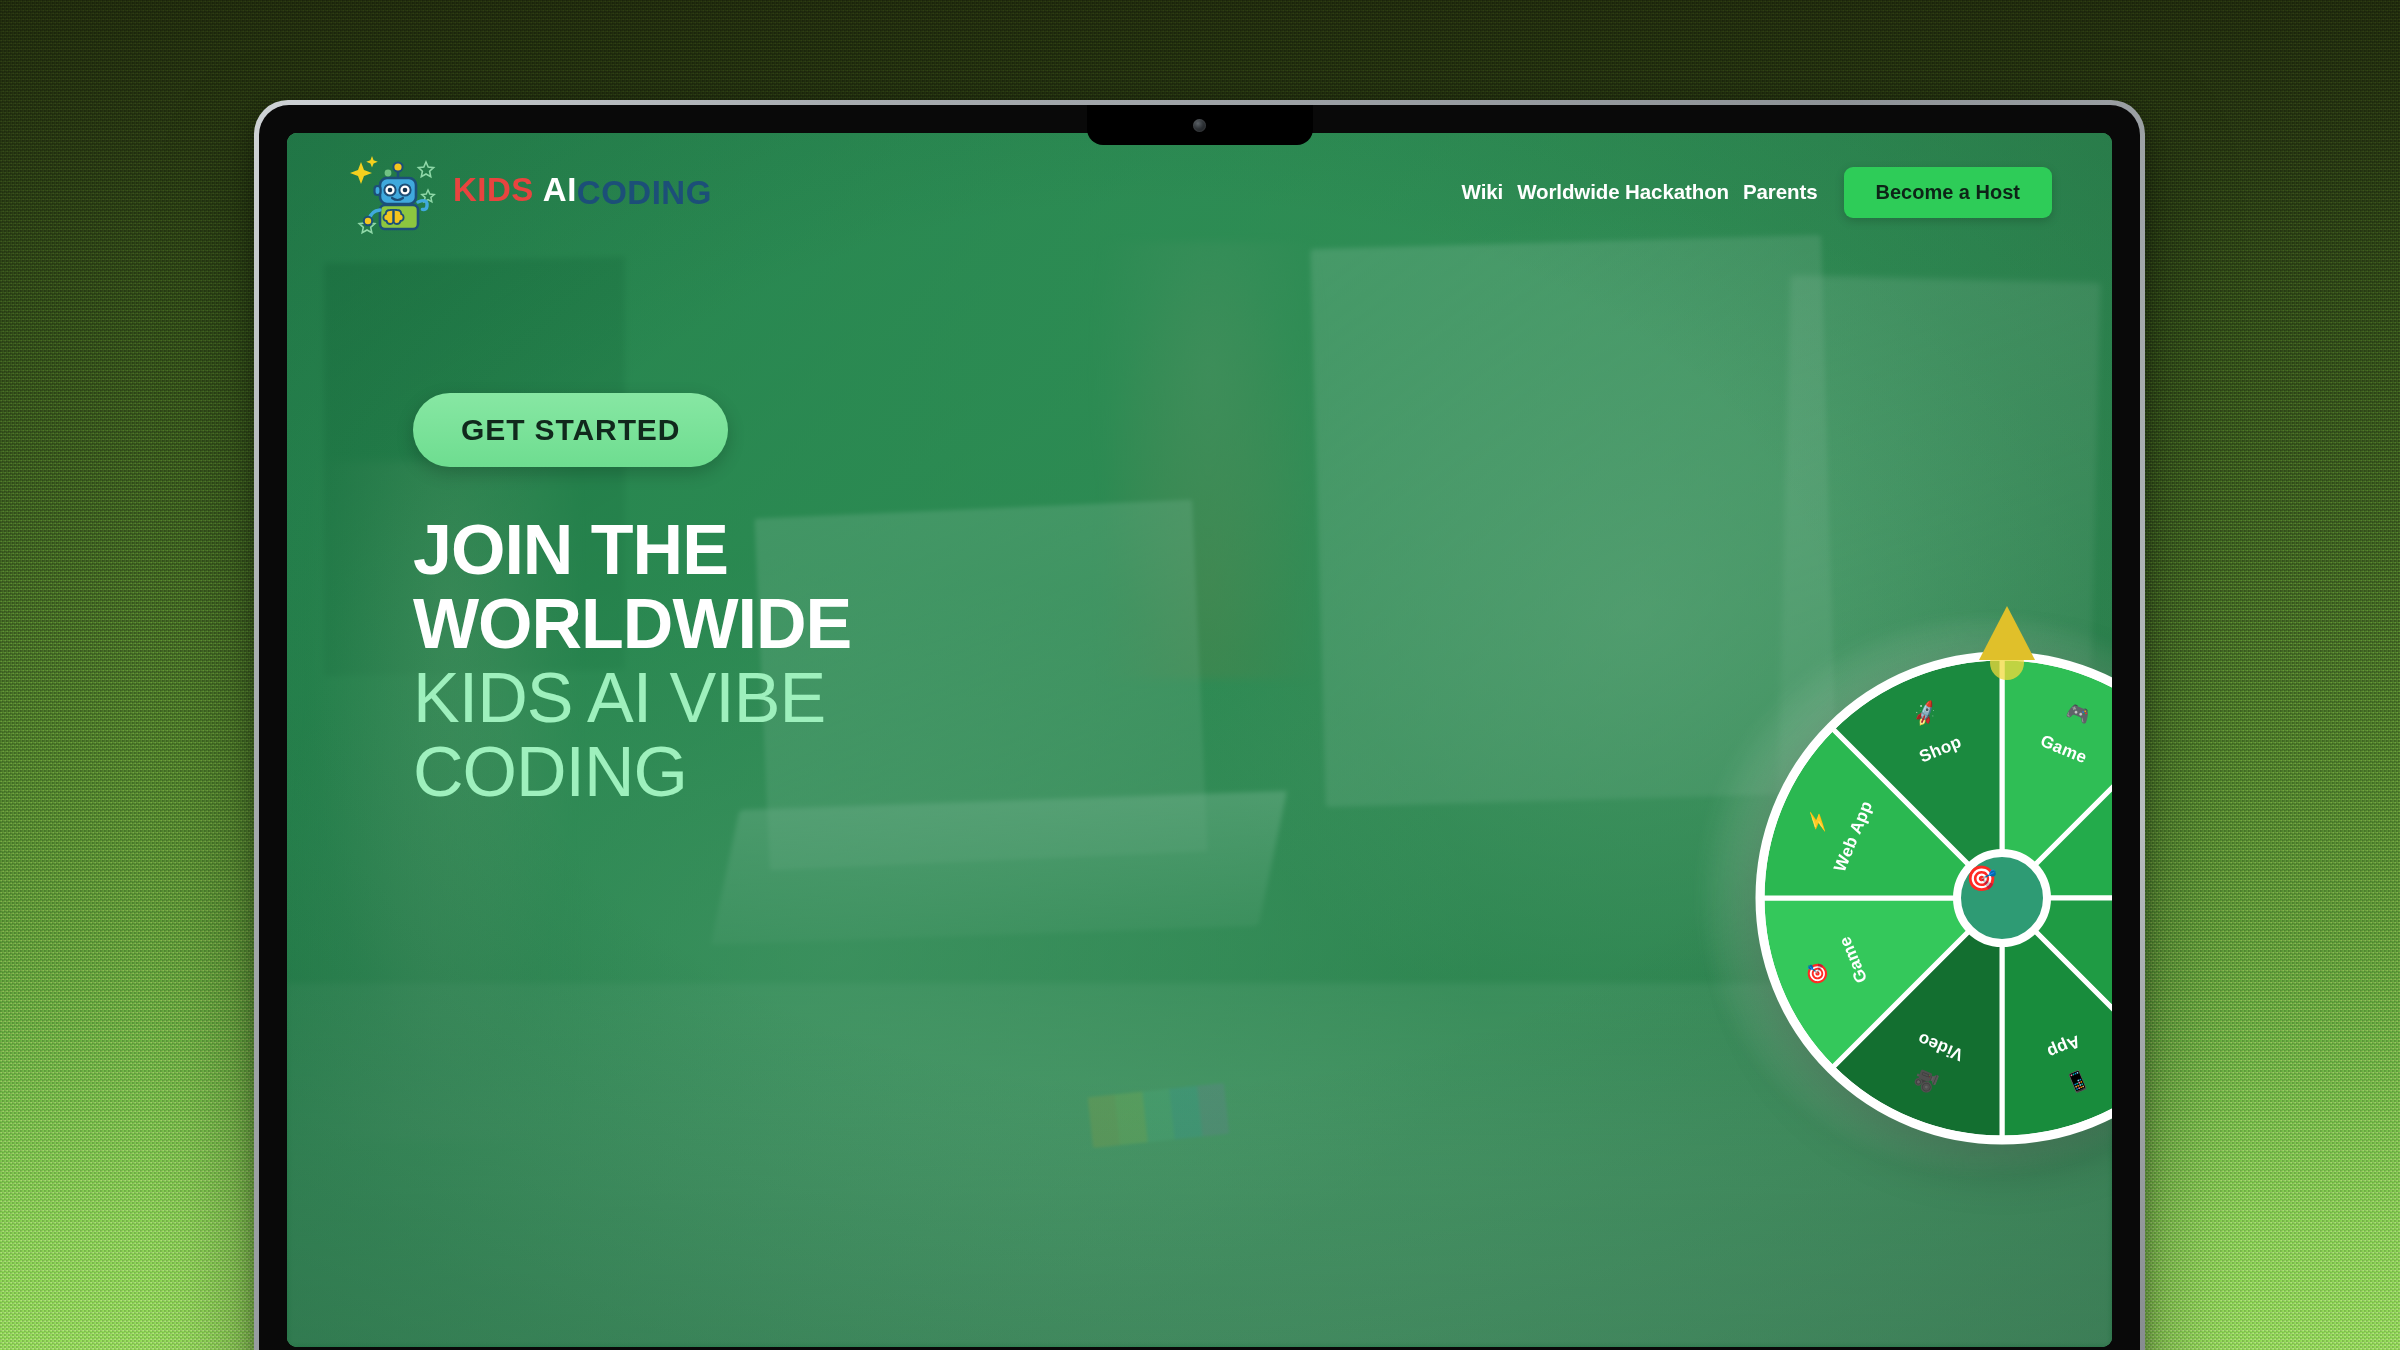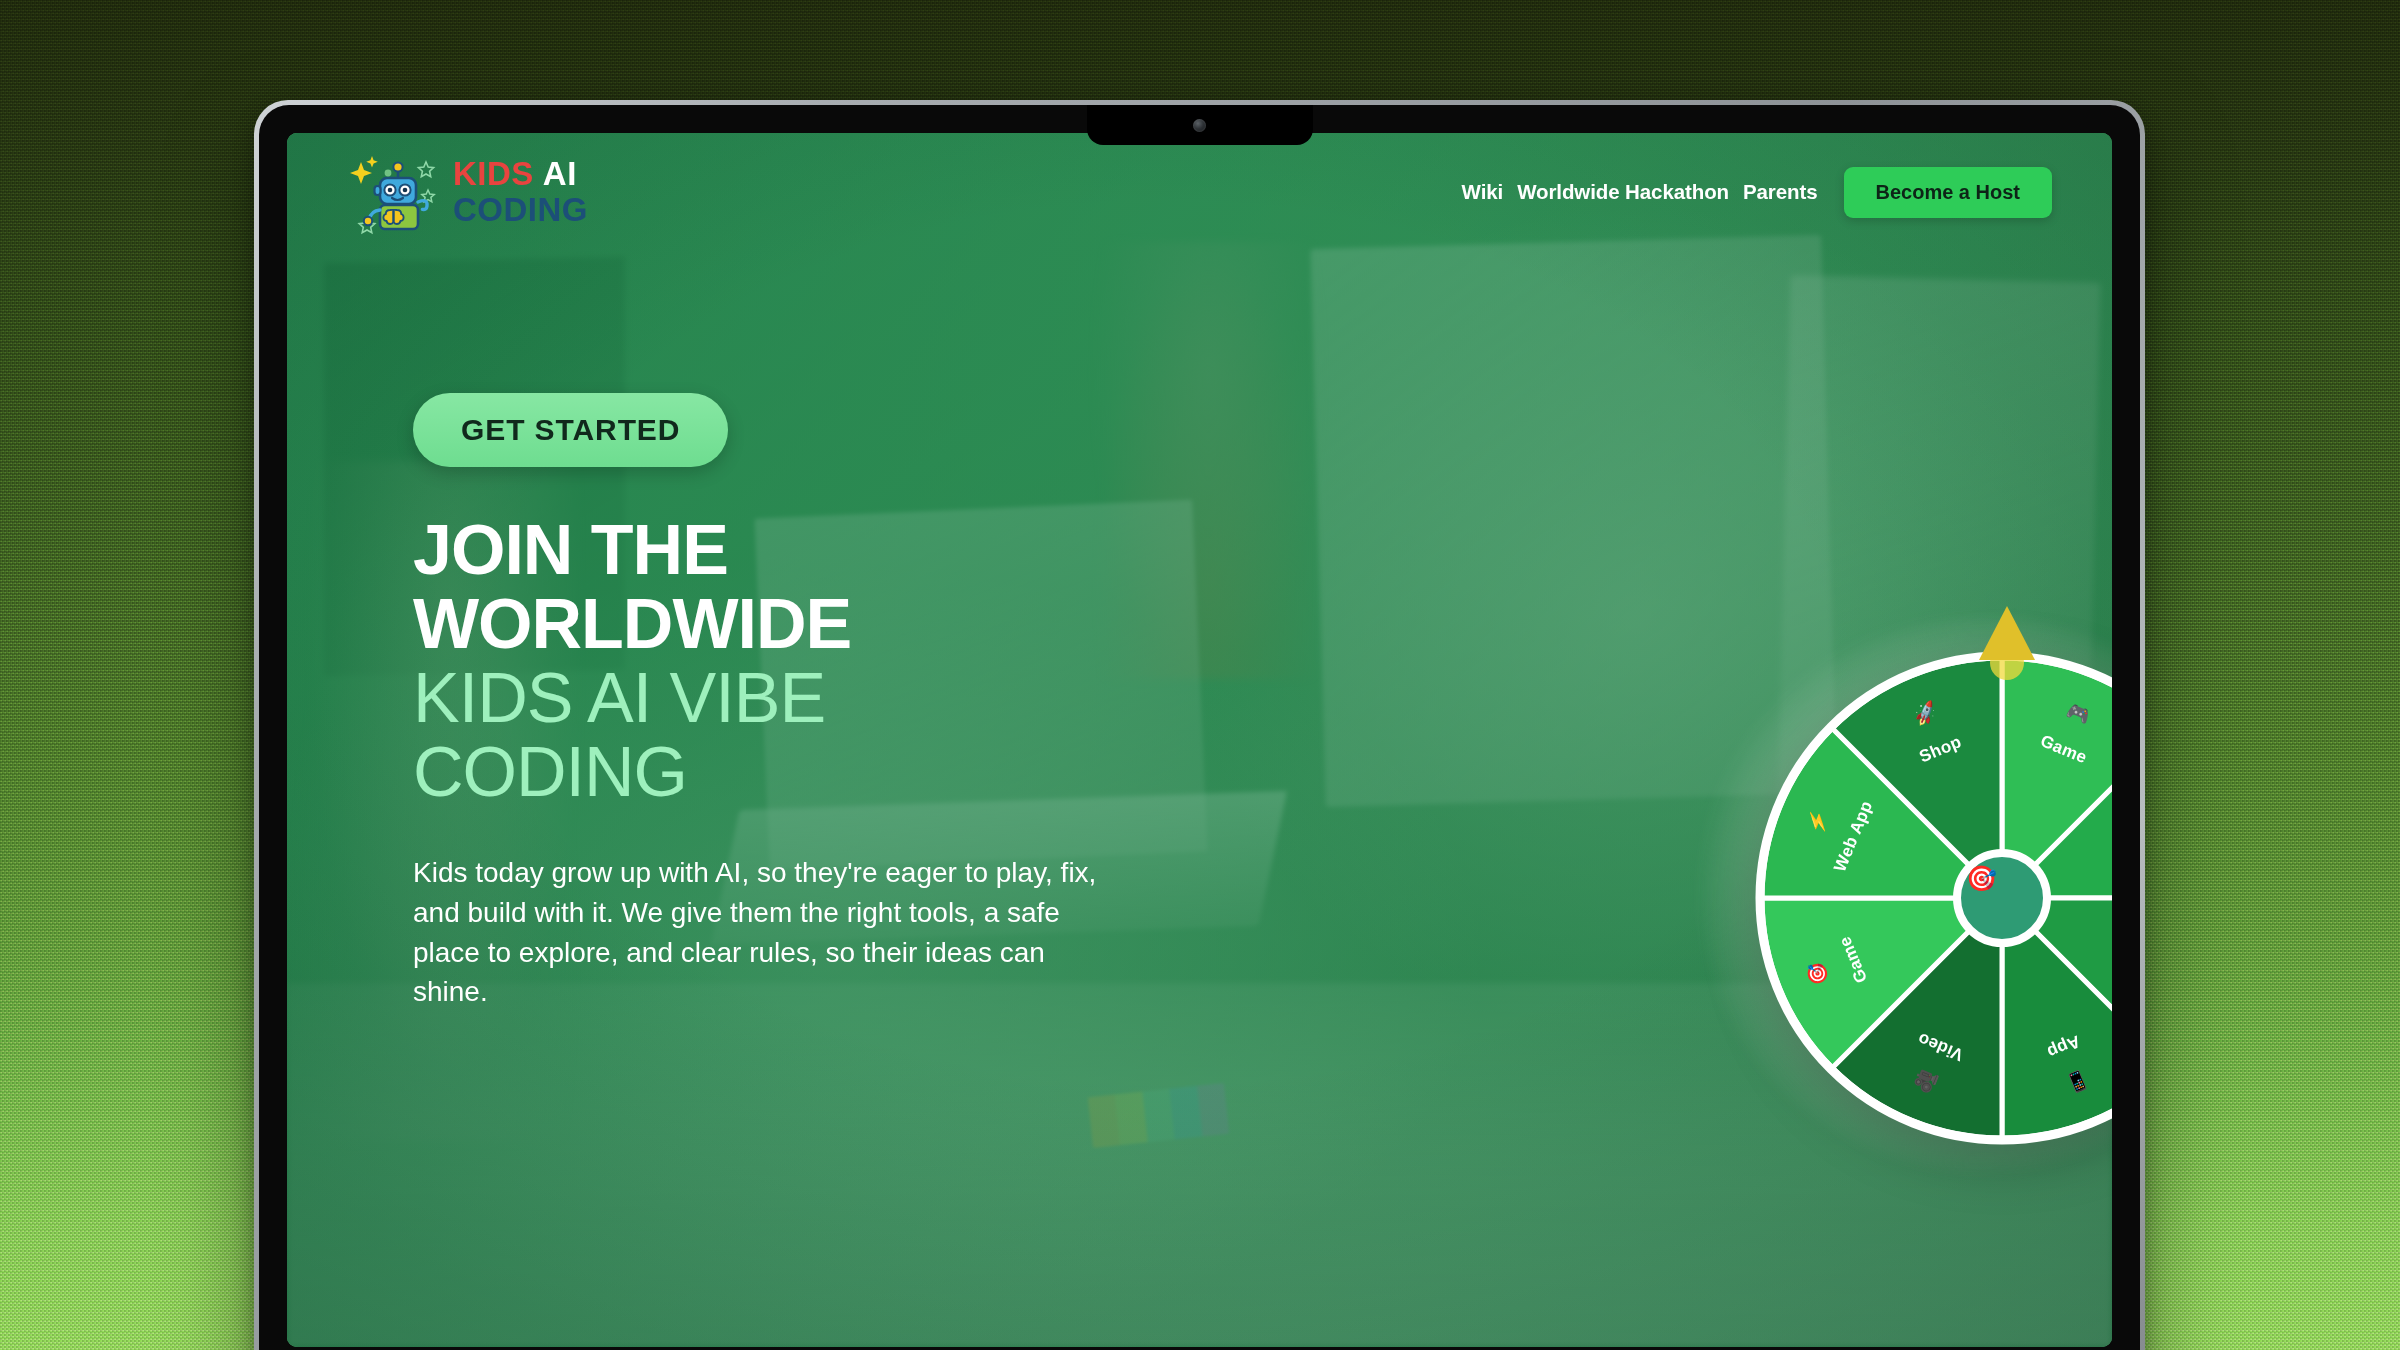--- a/index.html
+++ b/index.html
@@ -134,21 +134,21 @@
   
   #header{
     position:absolute; left:0; top:0; width:100%; height:118px;
     display:flex; align-items:center; justify-content:space-between;
     padding:0 60px 0 60px; z-index:5;
   }
 
   
   #logo{display:flex; align-items:center; gap:14px; position:relative;}
   #robot{position:relative; width:92px; height:92px;}
-  #logo-text{display:flex; flex-direction:column; line-height:.98; position:relative;justify-content:flex-end;}
+  #logo-text{display:flex; flex-direction:row; line-height:.98; position:relative;justify-content:flex-end;}
   #logo-line1{font-size:33px; font-weight:800; letter-spacing:.5px; display:flex; gap:9px;}
   #logo-kids{color:#e8443f;}
   #logo-ai{color:#ffffff;}
   #logo-coding{font-size:33px; font-weight:800; color:#1c4f78; letter-spacing:.5px; margin-top:3px;}
 
   
   #nav{display:flex; align-items:center; gap:14px;}
   .nav-link{
     color:#fff; font-size:20.5px; font-weight:700; letter-spacing:-.1px;
     cursor:pointer; white-space:nowrap;
@@ -304,21 +304,20 @@
       <div id="hero">
         <button id="get-started">GET STARTED</button>
 
         <div id="headline">
           <div class="hl-white">JOIN THE</div>
           <div class="hl-white">WORLDWIDE</div>
           <div class="hl-mint">KIDS AI VIBE</div>
           <div class="hl-mint">CODING</div>
         </div>
 
-        <p id="hero-para">Kids today grow up with AI, so they're eager to play, fix, and build with it. We give them the right tools, a safe place to explore, and clear rules, so their ideas can shine.</p>
       </div>
 
       <div id="wheel-wrap">
         <div id="wheel-glow"></div>
 
         <svg id="wheel-svg" viewBox="0 0 500 500">
           <g id="wheel-segments">
               <path d="M 250 250 L 250.00000000000003 10 A 240 240 0 0 1 419.7056274847714 80.29437251522862 Z" fill="#2fbe55" stroke="#ffffff" stroke-width="5"></path>
               <text x="311.2293491784144" y="102.17927479819411" class="seg-label" text-anchor="middle" dominant-baseline="middle" transform="rotate(22.5 311.2293491784144 102.17927479819411)">Game</text>
               <text x="325.7713196082878" y="67.07185256276523" class="seg-emoji" text-anchor="middle" dominant-baseline="middle" transform="rotate(22.5 325.7713196082878 67.07185256276523)">🎮</text>

